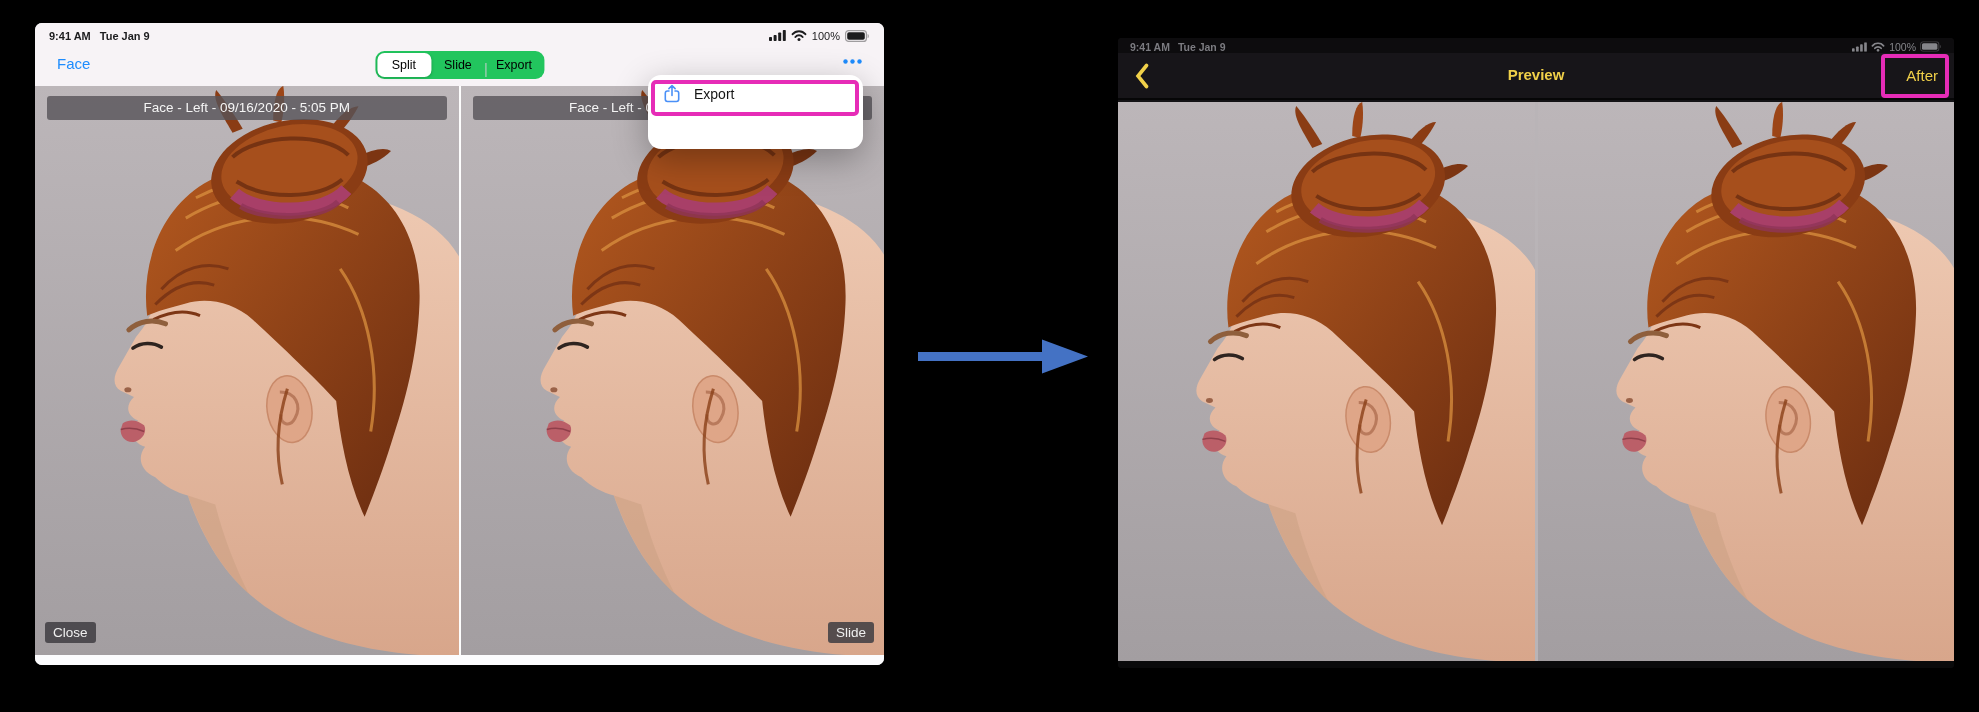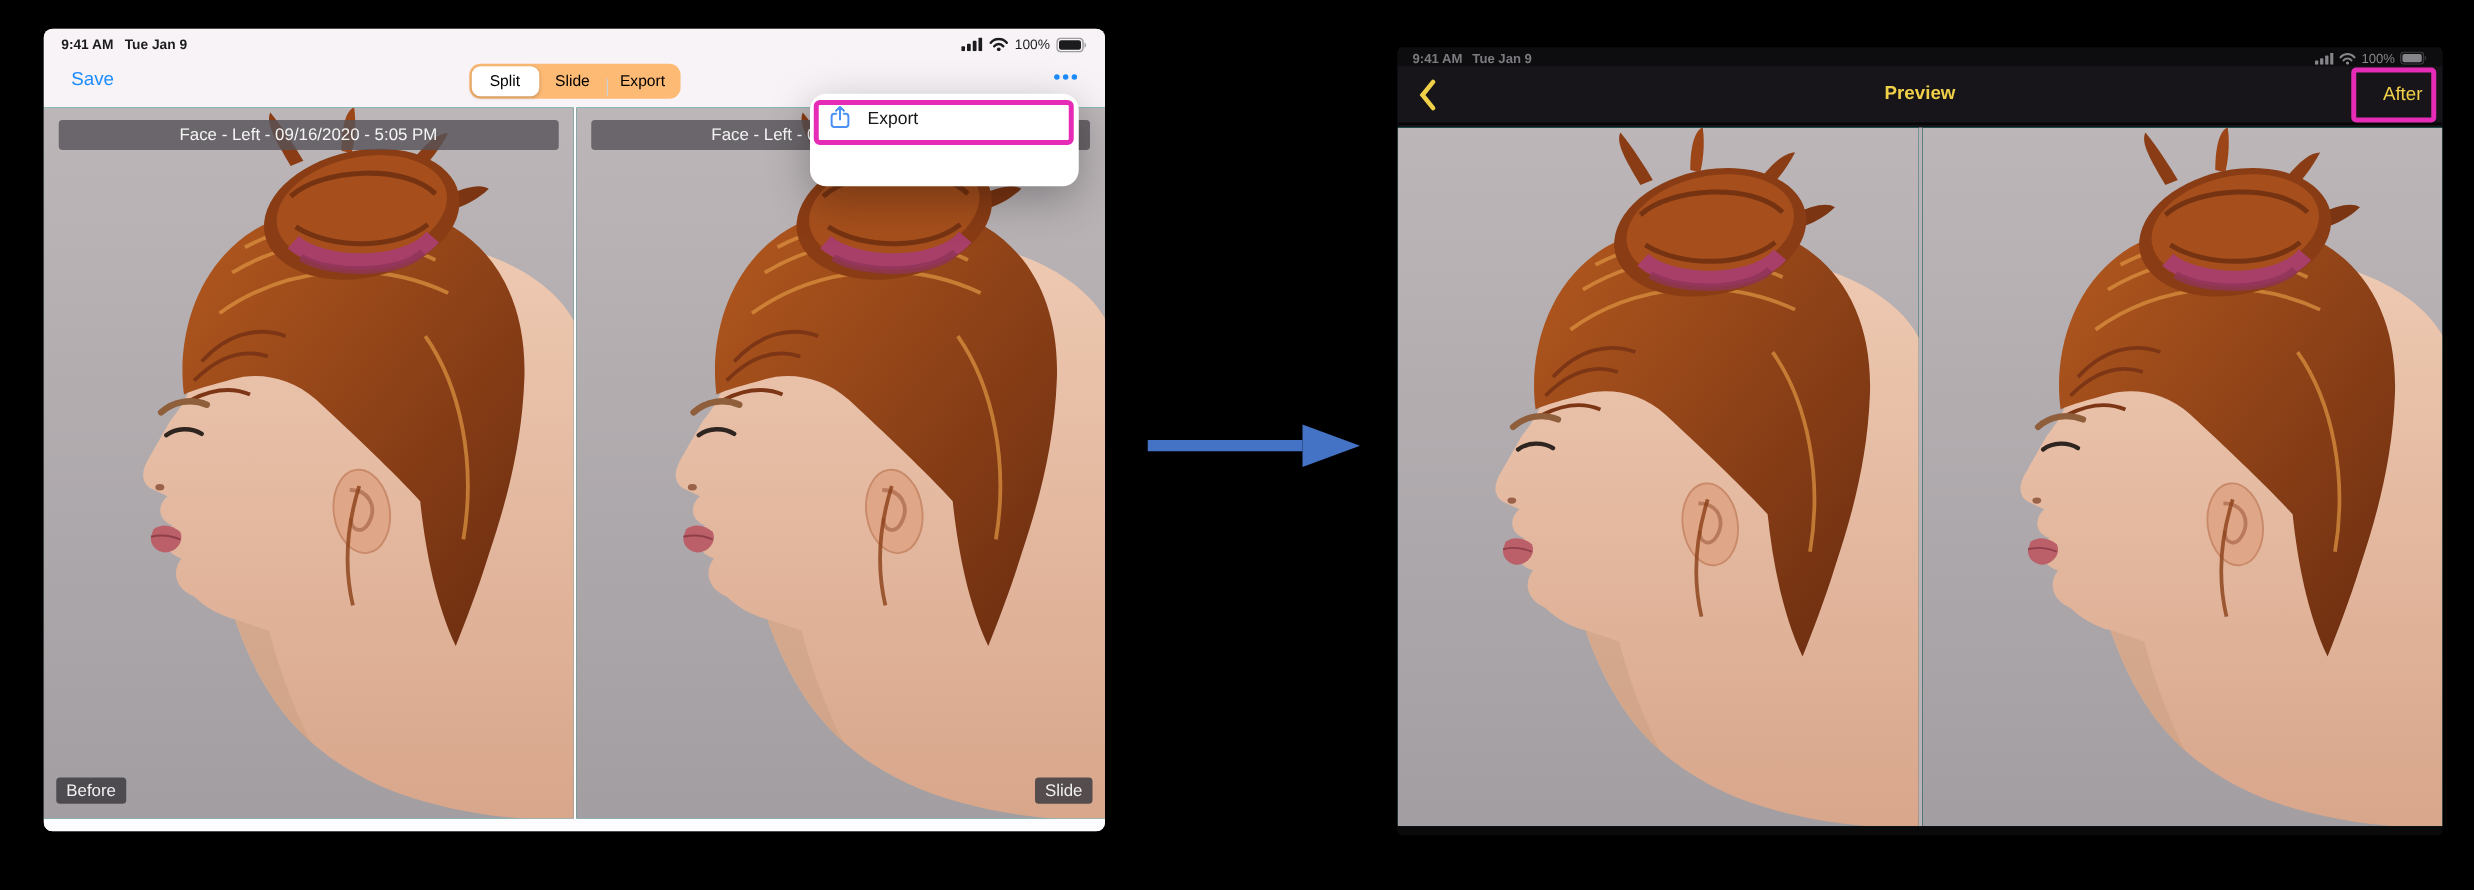--- a/index.html
+++ b/index.html
@@ -14,21 +14,21 @@
   .statusrow { position:absolute; left:0; top:0; width:100%; height:21px;
                display:flex; align-items:center; padding:4px 14px 0 14px;
                font-size:11px; font-weight:600; color:#1c1c1e; }
   .statusrow .spacer { flex:1; }
   .status-left { display:flex; gap:9px; }
   .status-icons { display:flex; align-items:center; gap:5px; color:#1c1c1e; }
   .status-icons .pct { font-size:11px; font-weight:500; }
   .navrow { position:absolute; left:0; top:21px; width:100%; height:42px; }
   .close-btn { position:absolute; left:22px; top:11px; font-size:15px; color:#1e8cfd; cursor:default; }
   .seg-ctl { position:absolute; left:50%; top:7px; transform:translateX(-50%);
-             display:flex; align-items:flex-end; background:#fdba74; border-radius:9px;
+             display:flex; align-items:flex-end; background:#22c55e; border-radius:9px;
              padding:2px; height:28px; }
   .seg { min-width:54px; height:24px; line-height:24px; padding:0 10px; text-align:center;
          font-size:12.5px; color:#000; border-radius:7px; position:relative; }
   .seg.selected { background:#fff; box-shadow:0 1px 3px rgba(0,0,0,.18); font-weight:500; }
   .seg-divider { width:1px; height:14px; background:#cfcfd3; }
   .more-btn { position:absolute; right:22px; top:15px; }
 
   .photos-left { position:absolute; left:0; top:63px; width:100%; height:569px; display:flex; }
   .photo { position:relative; flex:1; overflow:hidden; background:#0f766e; }
   .photo-divider-l { width:2px; background:#fdfdfd; }
@@ -176,21 +176,21 @@
           <svg width="16" height="11">
               <use href="#icoWifi"></use>
             </svg>
           <span class="pct">100%</span>
           <svg width="25" height="12">
               <use href="#icoBattery"></use>
             </svg>
         </div>
       </div>
       <div class="navrow">
-        <span class="close-btn">Save</span>
+        <span class="close-btn">Face</span>
         <div class="seg-ctl">
           <div class="seg selected">Split</div>
           <div class="seg">Slide</div>
           <div class="seg-divider"></div>
           <div class="seg">Export</div>
         </div>
         <div class="more-btn">
           <svg width="19" height="5">
             <circle cx="2.5" cy="2.5" r="2.2" fill="#1e8cfd"></circle>
             <circle cx="9.5" cy="2.5" r="2.2" fill="#1e8cfd"></circle>
@@ -199,21 +199,21 @@
         </div>
       </div>
     </div>
 
     <div class="photos-left">
       <div class="photo">
         <svg class="photo-img" viewBox="0 0 420 560" preserveAspectRatio="xMidYMid slice">
             <use href="#profilePhoto"></use>
           </svg>
         <div class="photo-header">Face - Left - 09/16/2020 - 5:05 PM</div>
-        <div class="badge badge-before">Before</div>
+        <div class="badge badge-before">Close</div>
       </div>
       <div class="photo-divider-l"></div>
       <div class="photo">
         <svg class="photo-img" viewBox="0 0 420 560" preserveAspectRatio="xMidYMid slice">
             <use href="#profilePhoto"></use>
           </svg>
         <div class="photo-header">Face - Left - 09/16/2020 - 5:05 PM</div>
         <div class="badge badge-after">Slide</div>
       </div>
     </div>

